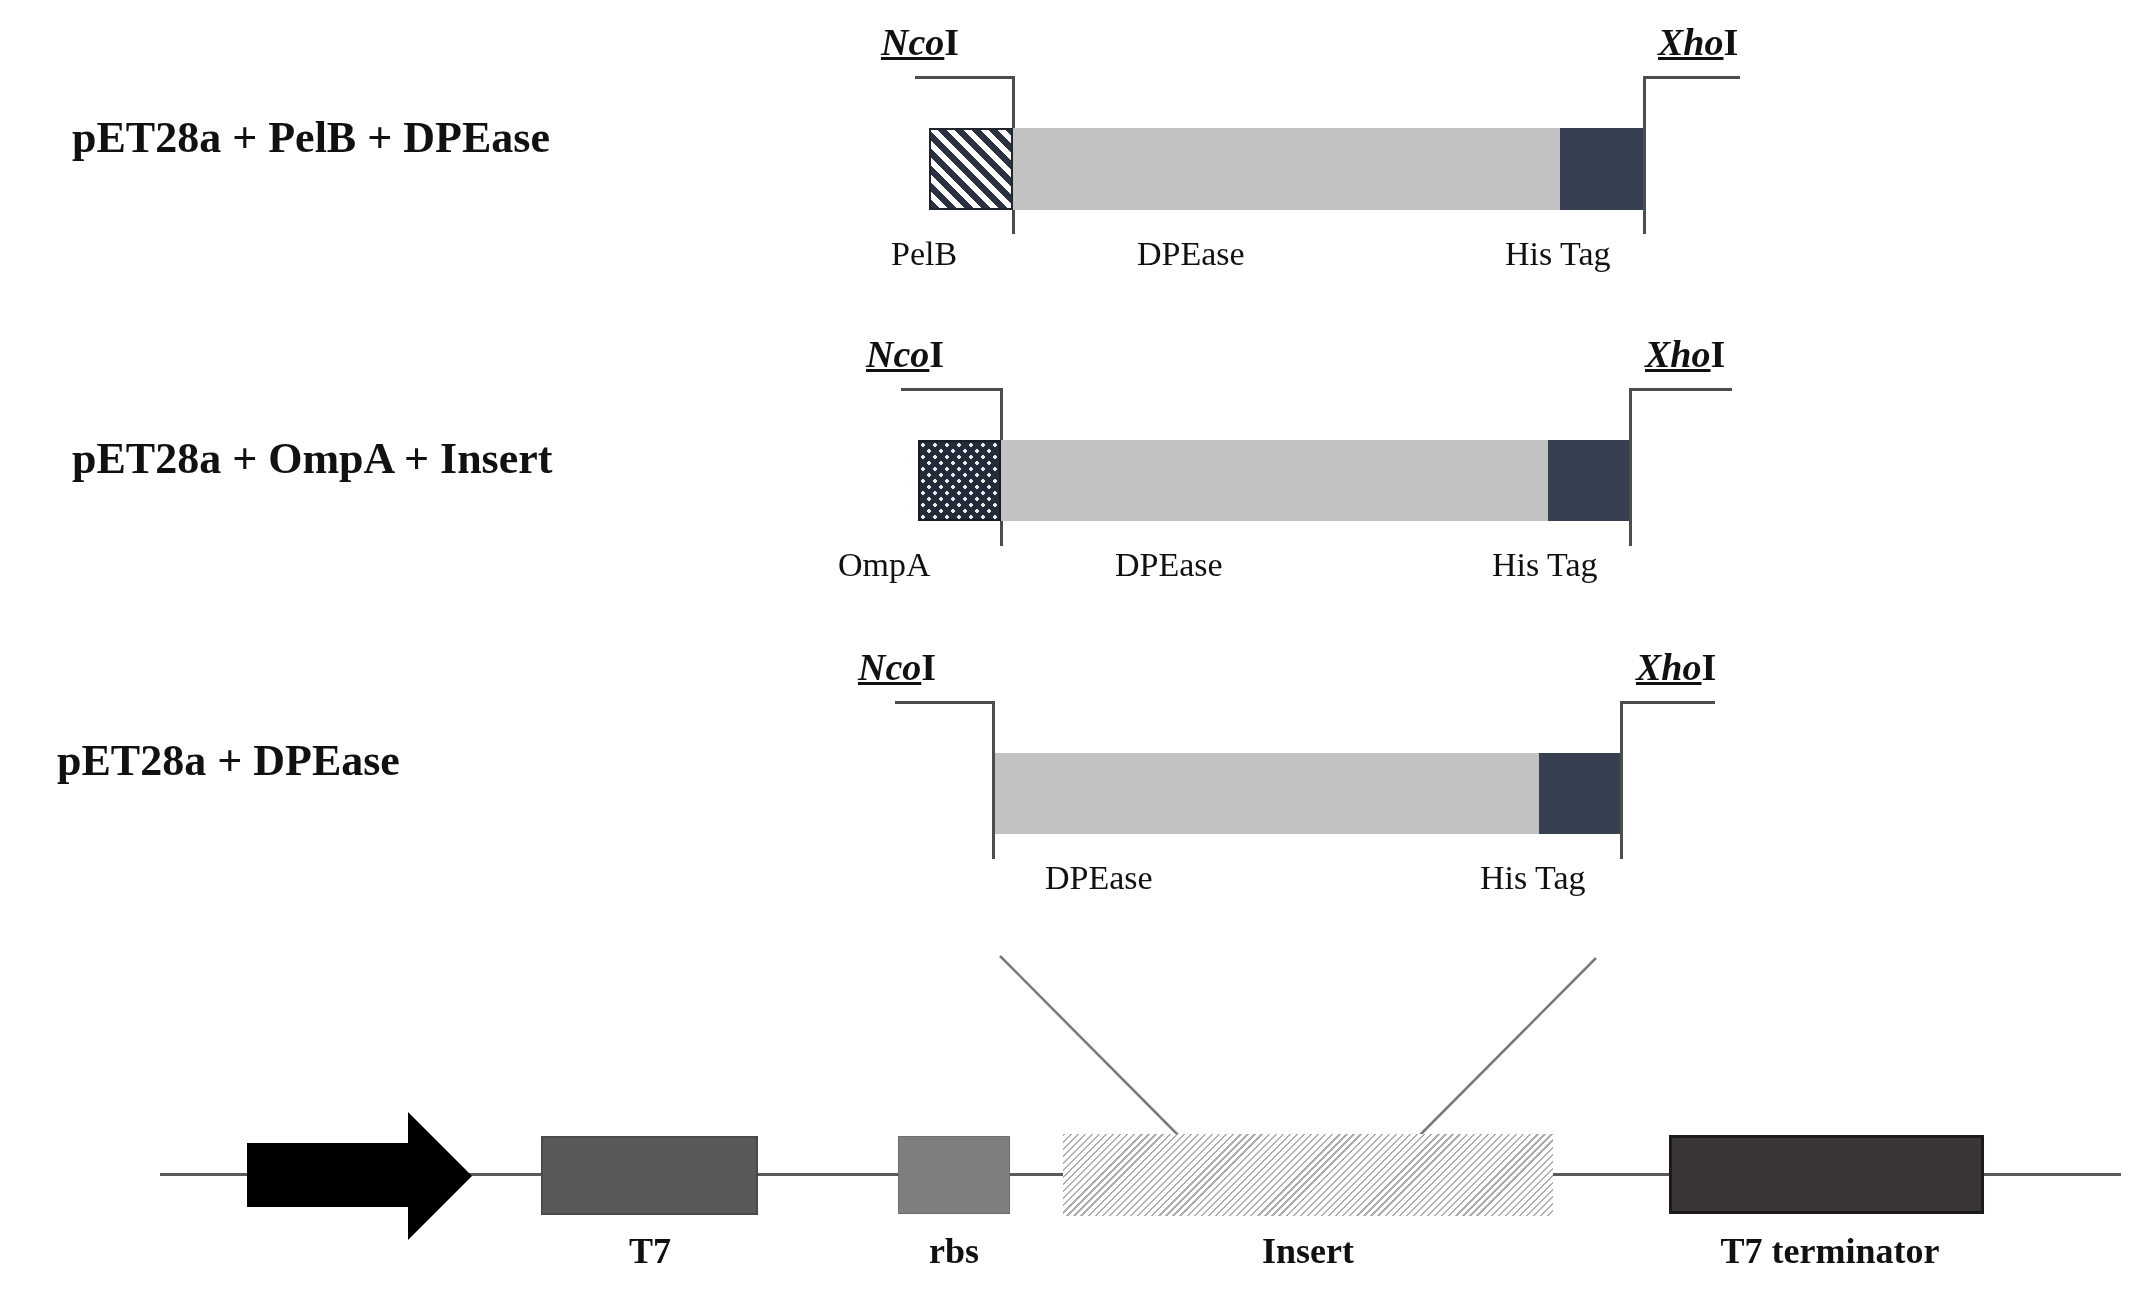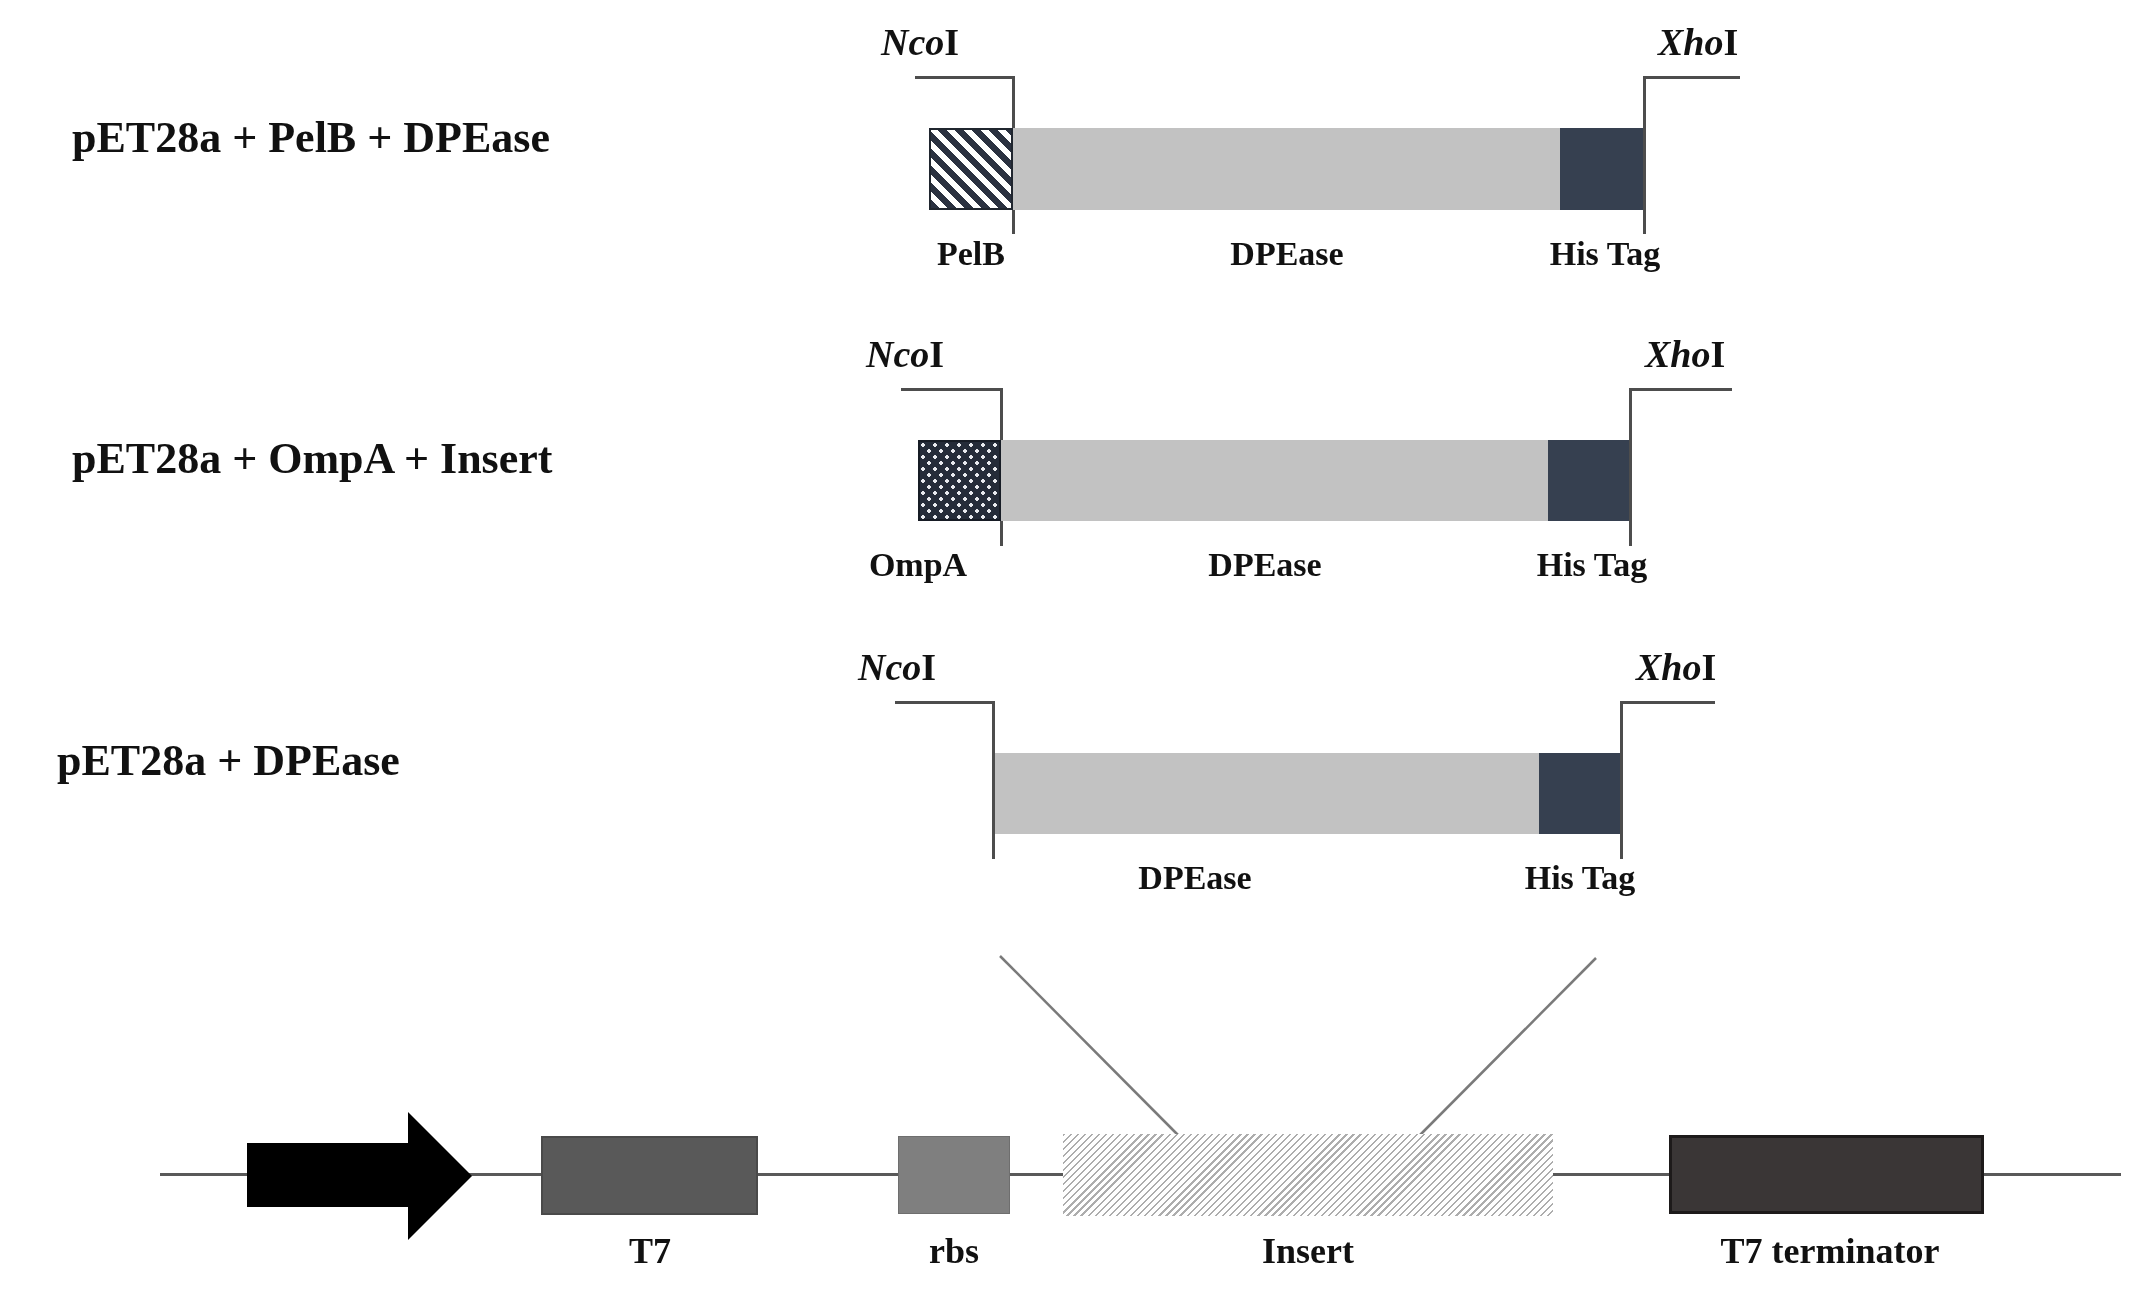--- a/index.html
+++ b/index.html
@@ -7,37 +7,37 @@
     position:relative;width:2135px;height:1291px;background:#ffffff;overflow:hidden;
     font-family:"Liberation Serif","DejaVu Serif",serif;
   }
   .construct-title{
     position:absolute;font-weight:bold;font-size:44px;color:#111;
     letter-spacing:0px;white-space:nowrap;
   }
   .site-label{
     position:absolute;font-weight:bold;font-size:38px;color:#111;white-space:nowrap;
   }
-  .site-label .it{font-style:italic;}
+  .site-label .it{font-style:italic;text-decoration:underline;}
   .hline{position:absolute;height:3px;background:#4d4d4d;}
   .vline{position:absolute;width:3px;background:#4d4d4d;}
   .gene-bar{position:absolute;background:#c2c2c2;}
   .tag-box{position:absolute;background:#364050;}
   .pelb-box{
     position:absolute;border:2px solid #20262f;
     background:repeating-linear-gradient(45deg,#2a3140 0px,#2a3140 6px,#ffffff 6px,#ffffff 12px);
   }
   .ompa-box{
     position:absolute;border:2px solid #171c25;background-color:#252c39;
     background-image:radial-gradient(#e8eaee 1.7px,transparent 2px),radial-gradient(#e8eaee 1.7px,transparent 2px);
     background-size:12px 12px,12px 12px;background-position:3px 3px,9px 9px;
   }
   .part-label{
-    position:absolute;font-weight:bold;font-size:34px;color:#111;
-    text-align:center;white-space:nowrap;
+    position:absolute;font-weight:normal;font-size:34px;color:#111;
+    text-align:left;white-space:nowrap;
   }
   .map-label{
     position:absolute;font-weight:bold;font-size:36px;color:#111;
     text-align:center;white-space:nowrap;
   }
   .map-box{position:absolute;}
   .t7-box{background:#595959;border:2px solid #4a4a4a;}
   .rbs-box{background:#7f7f7f;border:1px solid #6e6e6e;}
   .insert-box{
     background:repeating-linear-gradient(135deg,#adadad 0px,#adadad 1.6px,#ffffff 1.6px,#ffffff 5px);

